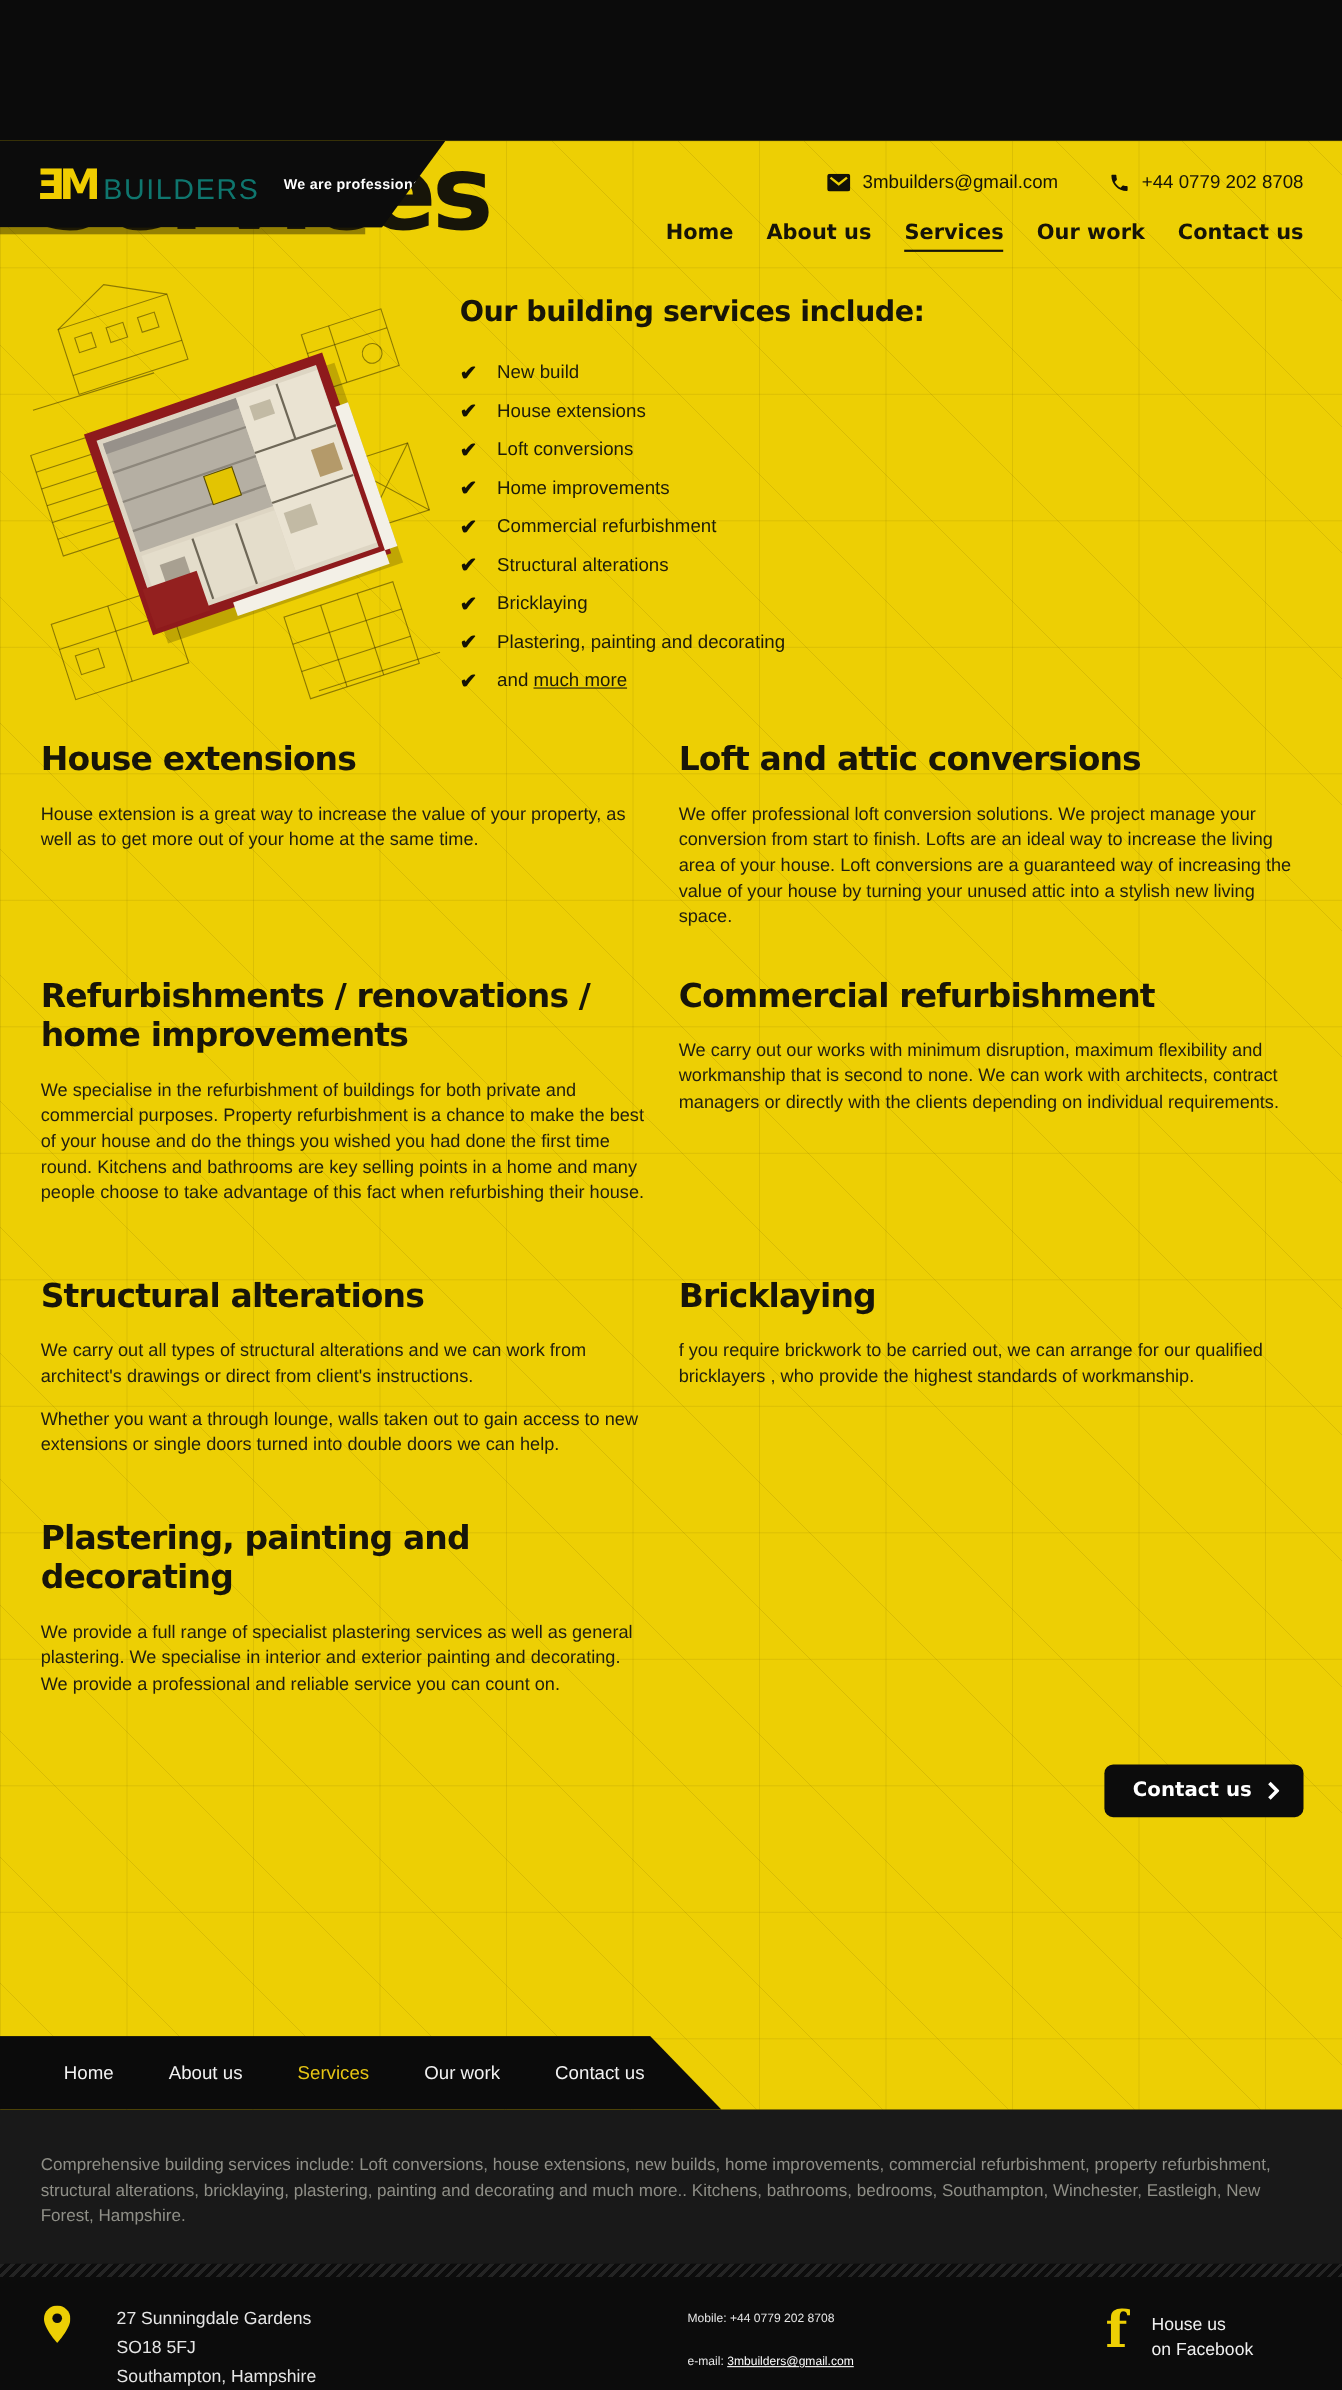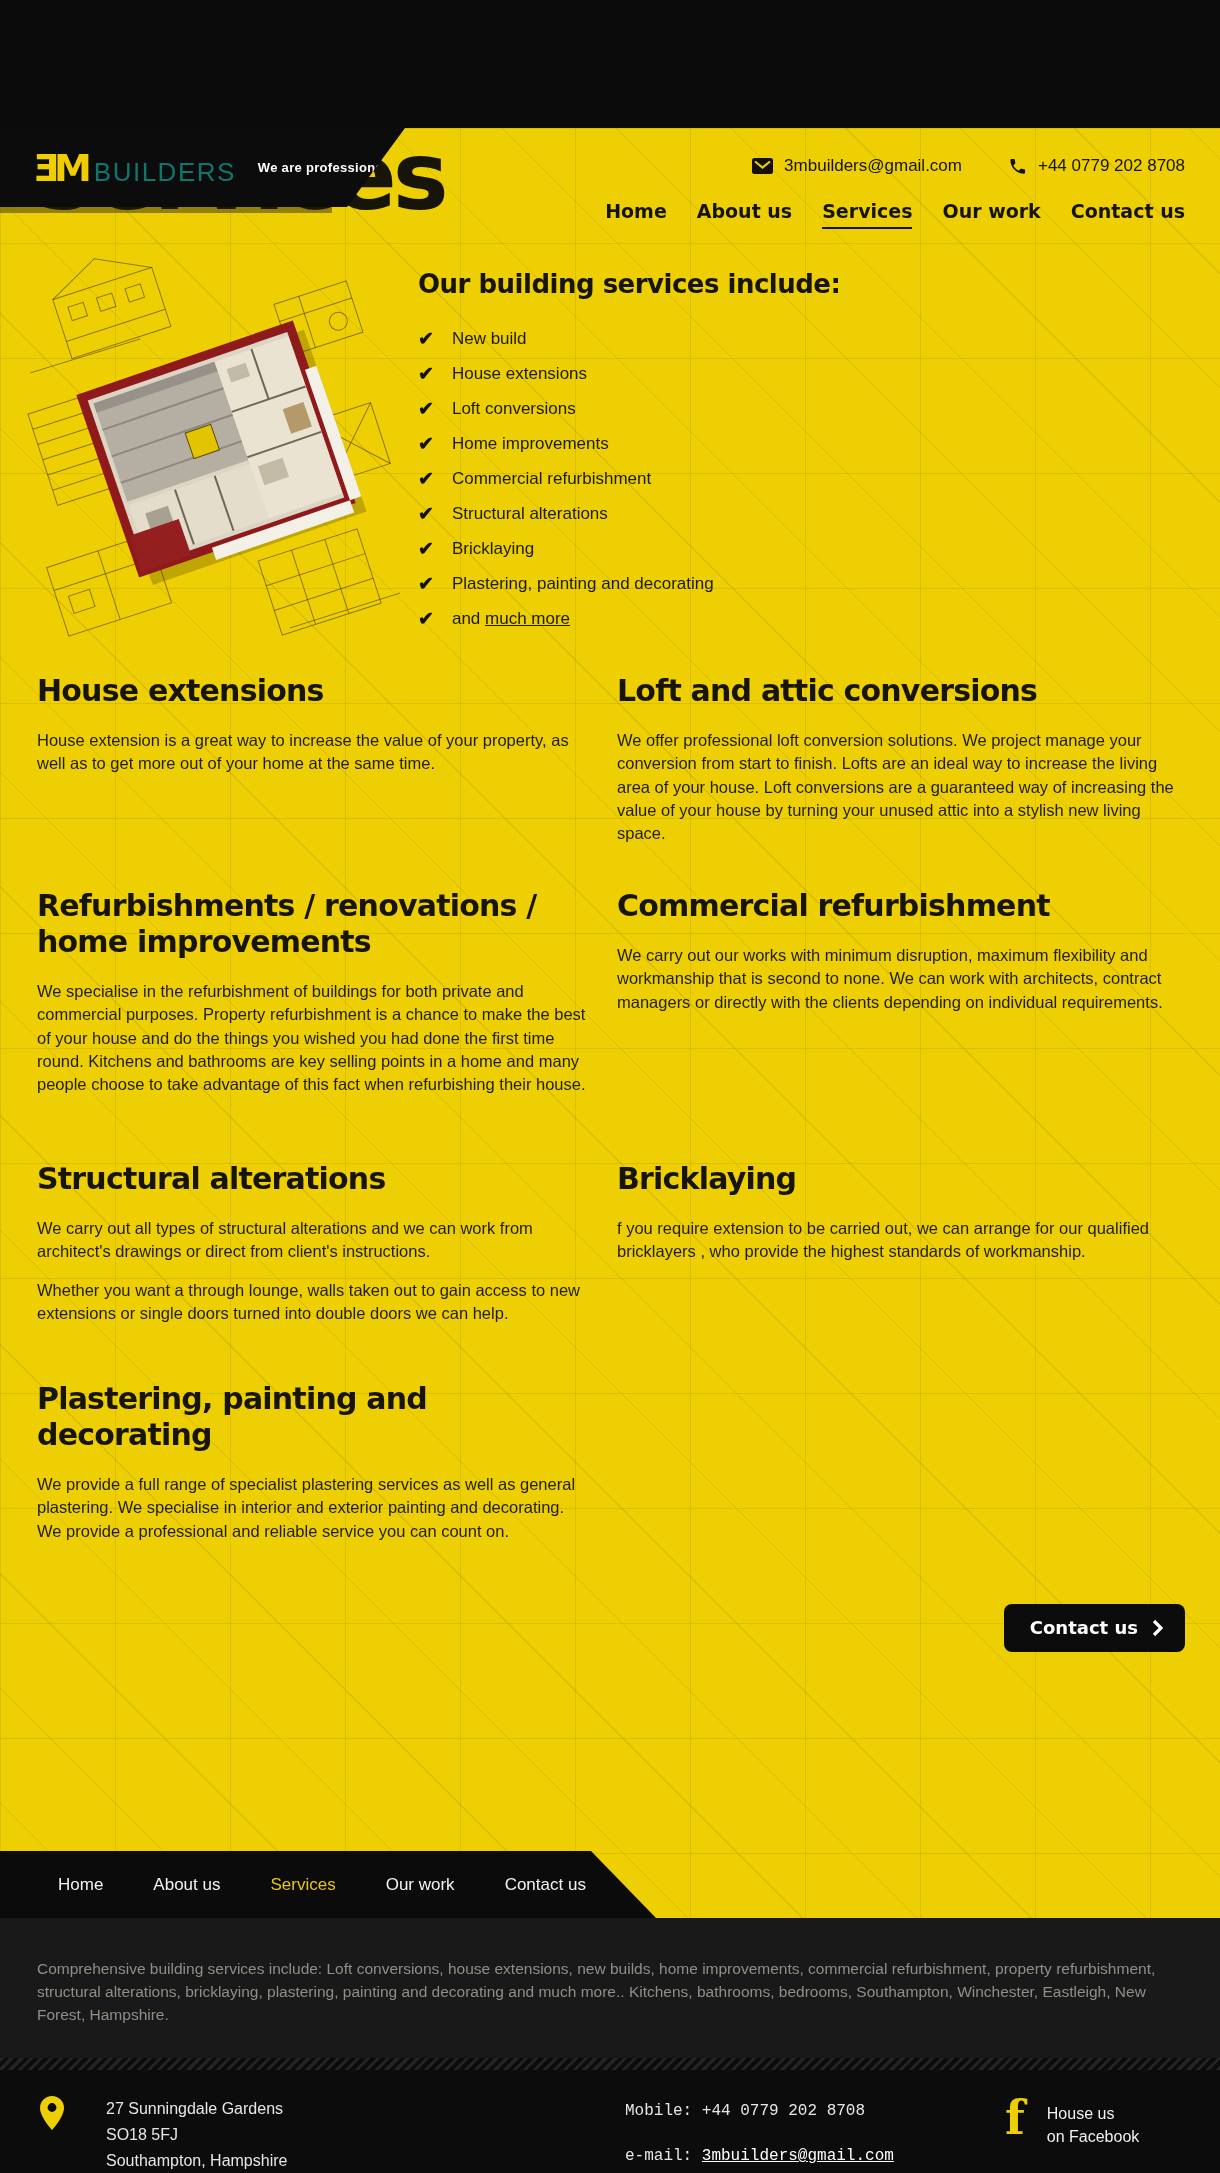--- a/index.html
+++ b/index.html
@@ -74,21 +74,21 @@
   .footer-nav a.active{color:#e6c514;}
 
   
   .footer{position:relative;width:100%;background:#0d0d0d;}
   .footer-desc{background:#191919;padding:40px 40px 32px 37px;}
   .footer-desc p{margin:0;max-width:1120px;color:#8f8f87;font-size:15.5px;line-height:1.47;}
   .hatch-divider{height:12px;background:repeating-linear-gradient(135deg,#242424 0 3px,#0c0c0c 3px 7px);}
   .footer-contact{background:#0c0c0c;padding:26px 35px 24px 40px;display:flex;align-items:flex-start;}
   .addr-block{display:flex;gap:42px;width:585px;}
   .addr-lines{font-size:16px;line-height:26px;color:#e6e6e6;}
-  .mid-block{font-size:16px;color:#e6e6e6;width:380px;font-family:Liberation Mono, monospace;}
+  .mid-block{font-size:11px;color:#e6e6e6;width:380px;}
   .mid-block .line1{margin-top:6px;}
   .mid-block .line2{margin-top:27px;}
   .mid-block a{color:#ffffff;text-decoration:underline;}
   .fb-block{display:flex;gap:22px;align-items:flex-start;}
   .fb-f{color:#edcf04;font-family:"DejaVu Serif",serif;font-weight:bold;font-size:46px;line-height:.9;margin-top:2px;}
   .fb-text{font-size:16px;line-height:23px;color:#f0f0f0;margin-top:6px;}
 
   .pin-svg,.env-svg,.phone-svg{display:block;}
 </style>
 </head>
@@ -272,21 +272,21 @@
         </div>
       </div>
       <div class="section-row row-3">
         <div class="section-cell">
           <h2>Structural alterations</h2>
           <p>We carry out all types of structural alterations and we can work from architect's drawings or direct from client's instructions.</p>
           <p>Whether you want a through lounge, walls taken out to gain access to new extensions or single doors turned into double doors we can help.</p>
         </div>
         <div class="section-cell">
           <h2>Bricklaying</h2>
-          <p>f you require extension to be carried out, we can arrange for our qualified bricklayers , who provide the highest standards of workmanship.</p>
+          <p>f you require brickwork to be carried out, we can arrange for our qualified bricklayers , who provide the highest standards of workmanship.</p>
         </div>
       </div>
       <div class="section-row row-4">
         <div class="section-cell">
           <h2>Plastering, painting and decorating</h2>
           <p>We provide a full range of specialist plastering services as well as general plastering. We specialise in interior and exterior painting and decorating. We provide a professional and reliable service you can count on.</p>
         </div>
         <div class="section-cell"></div>
       </div>
     </div>

